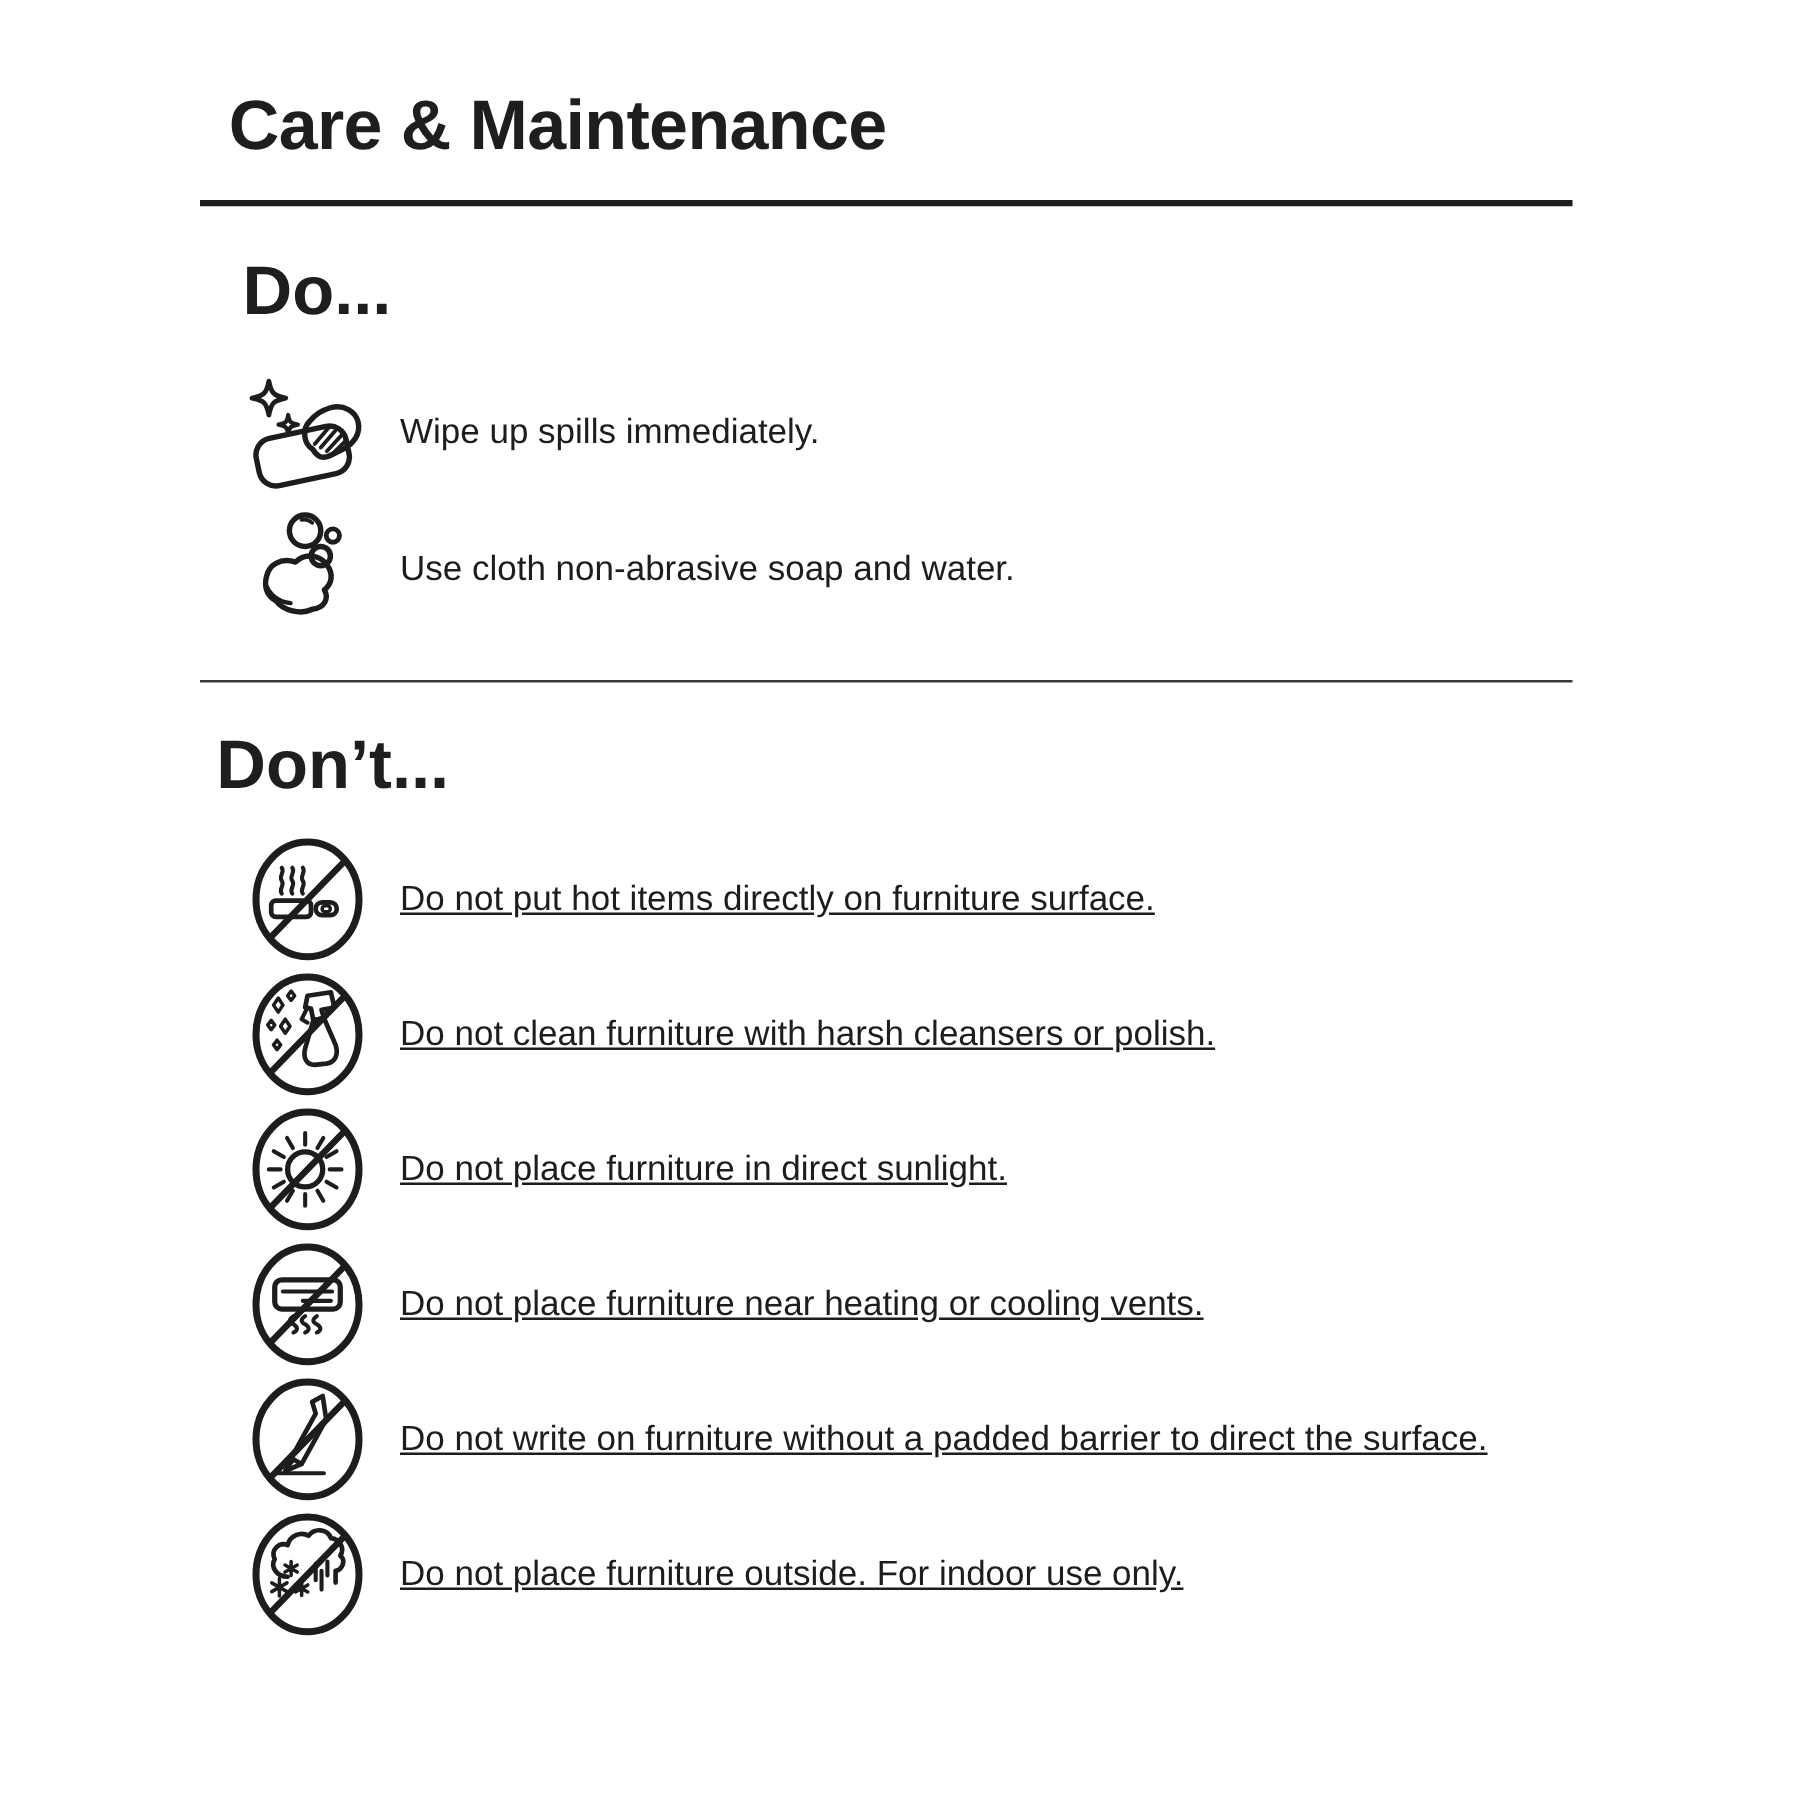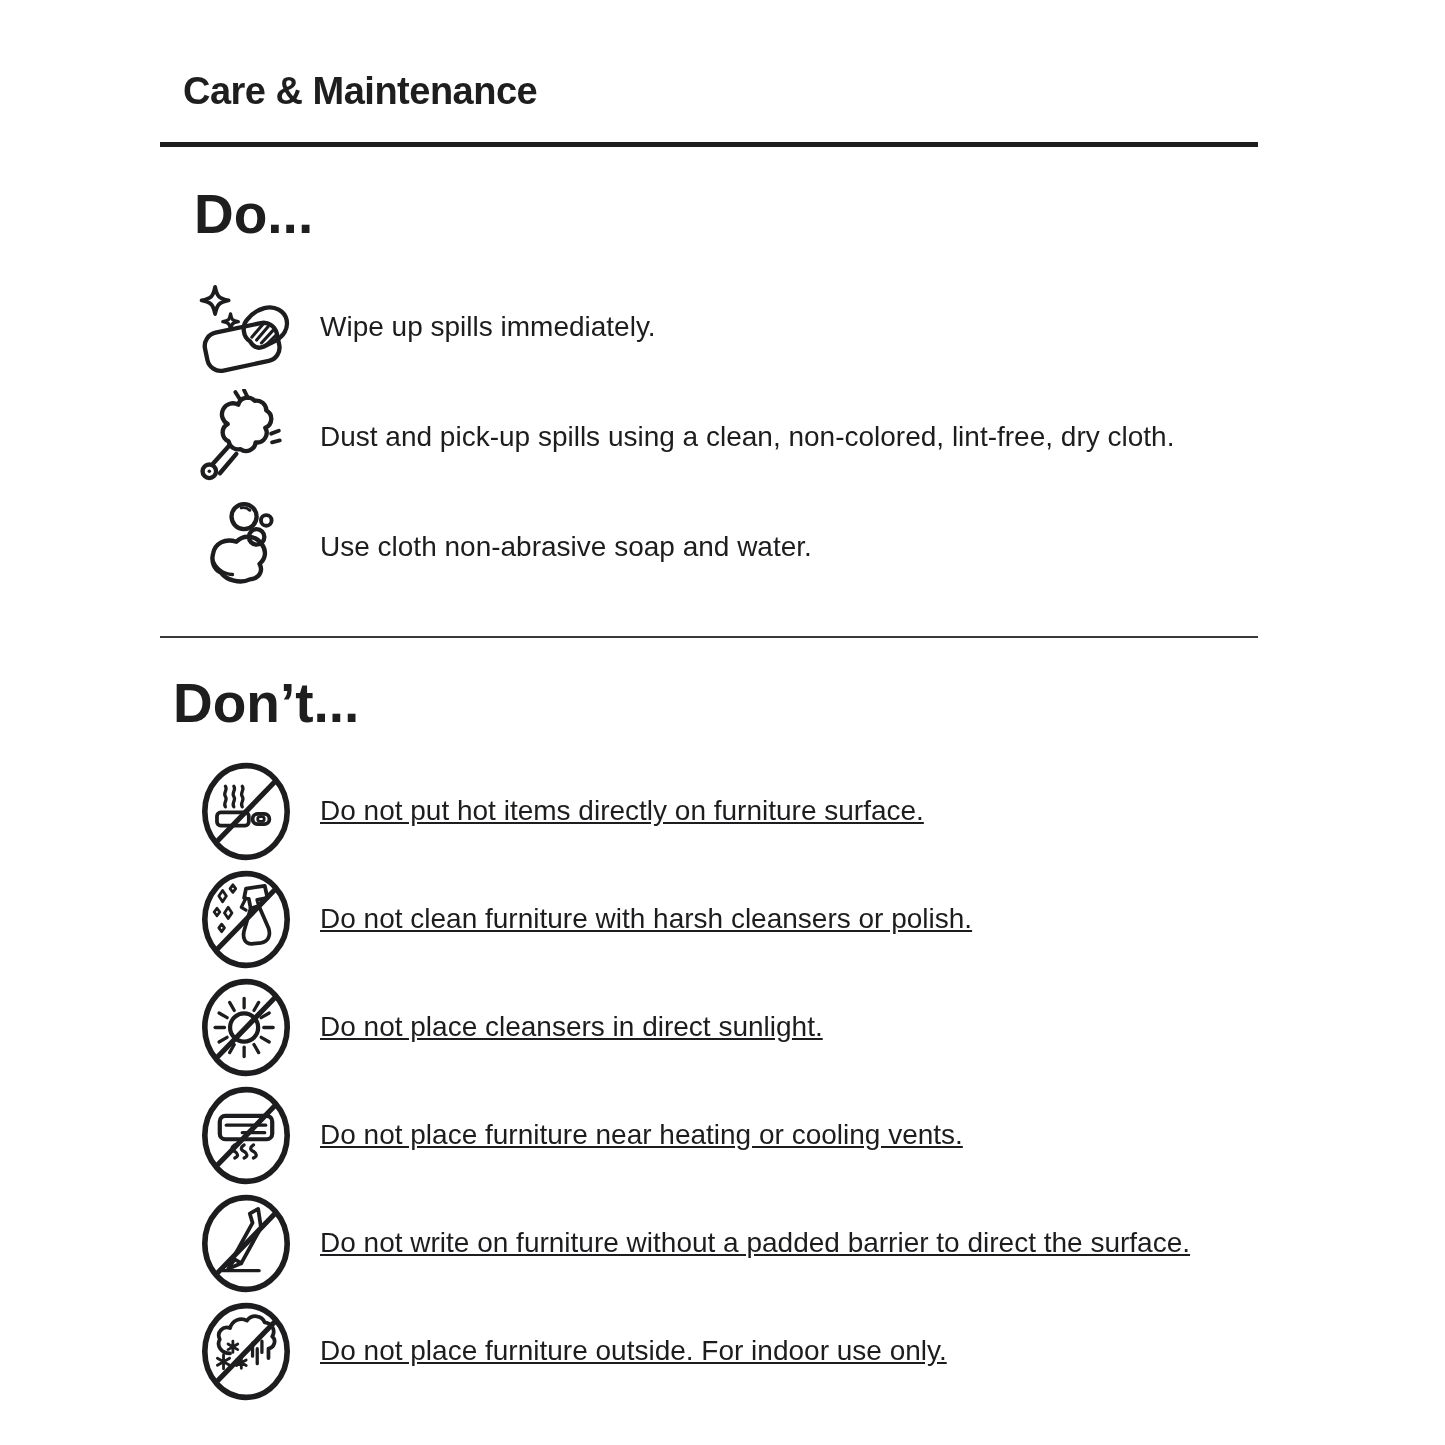--- a/index.html
+++ b/index.html
@@ -6,21 +6,21 @@
   body {
     width: 1445px; height: 1445px;
     background: #ffffff;
     color: #1d1d1f;
     font-family: "Liberation Sans", sans-serif;
     overflow: hidden;
   }
   .page { width: 1098px; margin-left: 160px; padding-top: 72px; }
 
   .title {
-    font-size: 38px; font-weight: 700; line-height: 1;
+    font-size: 56px; font-weight: 700; line-height: 1;
     margin: 0 0 0 23px; letter-spacing: -0.5px; color: #1e1e1e;
   }
   .rule-thick { border: none; border-top: 5px solid #1e1e1e; margin: 32px 0 0 0; }
   .rule-thin  { border: none; border-top: 2px solid #3a3a3a; margin: 34px 0 0 0; }
 
   .section-heading {
     font-size: 55px; font-weight: 700; line-height: 1;
     margin: 0 0 0 34px; color: #1e1e1e;
   }
   .do-heading   { margin-top: 40px; }
@@ -53,33 +53,20 @@
           <span class="icon-cell">
             <svg width="112" height="97" viewBox="0 0 116 100" fill="none" stroke="#1d1d1f" stroke-linecap="round" stroke-linejoin="round">
               <path stroke-width="4" d="M26,8 C28,18 30,20 40,22 C30,24 28,26 26,36 C24,26 22,24 12,22 C22,20 24,18 26,8 Z"></path>
               <path stroke-width="3.5" d="M42,36 C43,42 44,43 50,44 C44,45 43,46 42,52 C41,46 40,45 34,44 C40,43 41,42 42,36 Z"></path>
               <rect stroke-width="4.5" x="16" y="50" width="76" height="40" rx="14" transform="rotate(-12 54 70)"></rect>
               <path stroke-width="4.5" d="M62,64 C55,60 53,48 60,41 C64,36 70,32 77,30 C88,27 98,33 100,42 C102,51 97,59 88,64 L76,70 C69,73 65,69 62,64 Z"></path>
               <path stroke-width="3.2" d="M64,60 L76,46 M69,63 L81,49 M74,66 L86,53 M79,68 L90,57"></path>
             </svg>
           </span>
           <span class="row-text">Wipe up spills immediately.</span>
-        </div>
-        <div class="row do-row">
-          <span class="icon-cell">
-            <svg width="112" height="97" viewBox="0 0 116 100" fill="none" stroke="#1d1d1f" stroke-linecap="round" stroke-linejoin="round">
-              <path stroke-width="4" d="M52,11 L47,3 M60,9 L56,1"></path>
-              <path stroke-width="4.5" d="M50,16 A10 10 0 0 1 67,12 A10 10 0 0 1 79,22 A10 10 0 0 1 78,40 A10 10 0 0 1 68,55 A10 10 0 0 1 52,62 A10 10 0 0 1 40,54 A10 10 0 0 1 39,36 A10 10 0 0 1 50,16 Z"></path>
-              <path stroke-width="4" d="M84,46 L92,43 M85,55 L93,53"></path>
-              <path stroke-width="4.5" d="M24,77 L41,58 M31,87 L48,67"></path>
-              <circle stroke-width="4.5" cx="20" cy="85" r="7"></circle>
-              <circle cx="20" cy="85" r="1.8" fill="#1d1d1f" stroke="none"></circle>
-            </svg>
-          </span>
-          <span class="row-text">Dust and pick-up spills using a clean, non-colored, lint-free, dry cloth.</span>
         </div>
         <div class="row do-row">
           <span class="icon-cell">
             <svg width="112" height="97" viewBox="0 0 116 100" fill="none" stroke="#1d1d1f" stroke-linecap="round" stroke-linejoin="round">
               <circle stroke-width="4.5" cx="56" cy="18" r="13"></circle>
               <path stroke-width="3" d="M53,9 A10 10 0 0 1 62,11.5"></path>
               <circle stroke-width="4" cx="79" cy="22" r="5.5"></circle>
               <circle stroke-width="4.5" cx="69" cy="39" r="8"></circle>
               <path stroke-width="4.5" d="M24,56 C26,46 36,40 48,44 C56,36 68,38 74,46 C80,54 78,62 72,67 C76,74 72,82 62,83 C52,88 38,84 32,76 C24,72 22,64 24,56 Z"></path>
               <path stroke-width="3.5" d="M23,61 C26,71 34,77 44,78"></path>
@@ -136,21 +123,21 @@
               <line stroke-width="3.5" x1="27.0" y1="55.0" x2="17.0" y2="55.0"></line>
               <line stroke-width="3.5" x1="29.8" y1="44.5" x2="21.2" y2="39.5"></line>
               <line stroke-width="3.5" x1="37.5" y1="36.8" x2="32.5" y2="28.2"></line>
               <line stroke-width="3.5" x1="48.0" y1="34.0" x2="48.0" y2="24.0"></line>
               <line stroke-width="3.5" x1="58.5" y1="36.8" x2="63.5" y2="28.2"></line>
               <line stroke-width="3.5" x1="66.2" y1="44.5" x2="74.8" y2="39.5"></line>
               <ellipse cx="50" cy="55" rx="44" ry="49" stroke-width="6"></ellipse>
               <line x1="19" y1="87" x2="81" y2="23" stroke-width="5.5"></line>
             </svg>
           </span>
-          <span class="row-text">Do not place cleansers in direct sunlight.</span>
+          <span class="row-text">Do not place furniture in direct sunlight.</span>
         </div>
         <div class="row dont-row">
           <span class="icon-cell">
             <svg width="94" height="103" viewBox="0 0 100 110" fill="none" stroke="#1d1d1f" stroke-linecap="round" stroke-linejoin="round">
               <rect stroke-width="4.5" x="22" y="34" width="56" height="25" rx="6"></rect>
               <line stroke-width="3.5" x1="29" y1="44" x2="71" y2="44"></line>
               <line stroke-width="3.5" x1="46" y1="52" x2="70" y2="52"></line>
               <path stroke-width="3.5" d="M38,65 q-6,4 0,7 q6,4 0,7"></path>
               <path stroke-width="3.5" d="M48,65 q-6,4 0,7 q6,4 0,7"></path>
               <path stroke-width="3.5" d="M58,65 q-6,4 0,7 q6,4 0,7"></path>

